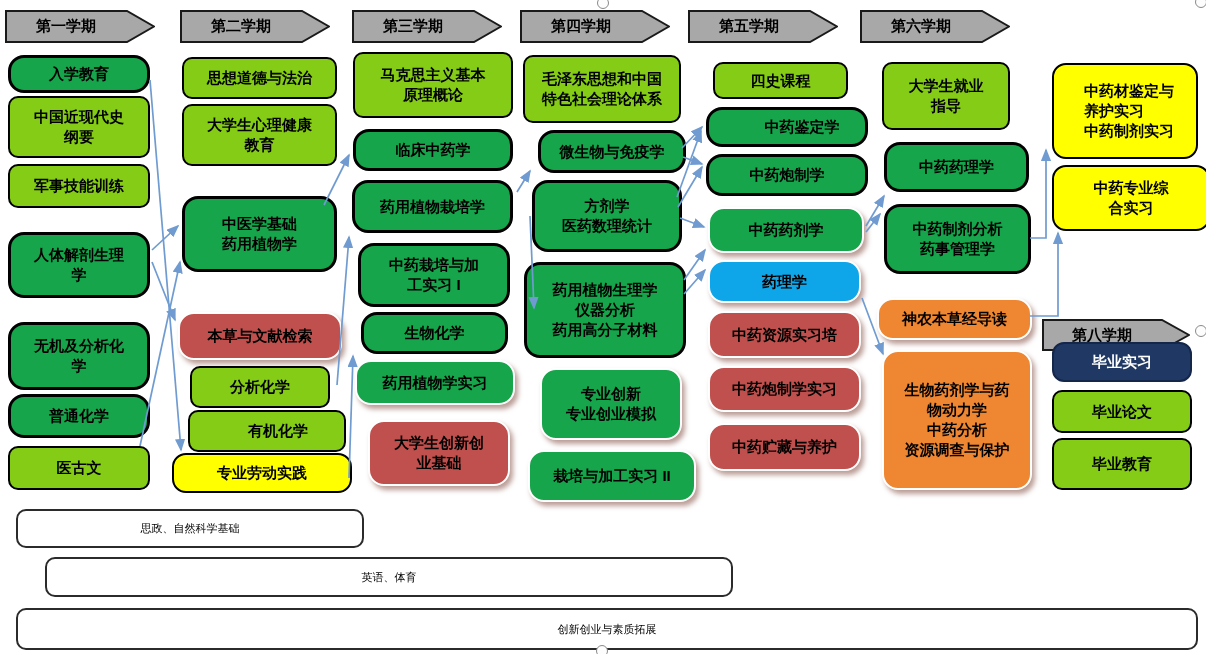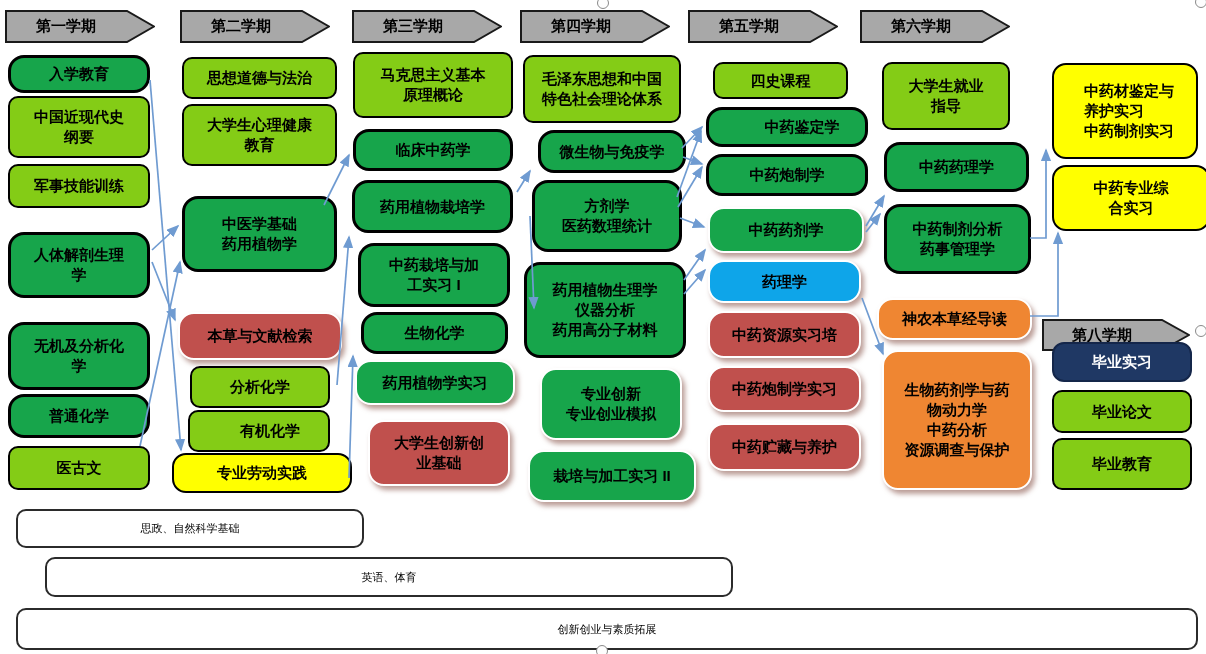--- a/index.html
+++ b/index.html
@@ -61,21 +61,21 @@
     <div class="sem-header" style="left: 180px; top: 10px; width: 150px; height: 33px;"><svg width="150" height="33">
         <polygon points="1,1 122,1 149,16.5 122,32 1,32" fill="#a8a8a8" stroke="#1a1a1a" stroke-width="2"></polygon>
       </svg><span class="lbl" style="width:122px">第二学期</span></div>
     <div class="box style-white" style="left: 182px; top: 57px; width: 155px; height: 42px;">思想道德与法治</div>
     <div class="box style-white" style="left: 182px; top: 104px; width: 155px; height: 62px;">大学生心理健康
 教育</div>
     <div class="box style-green" style="left: 182px; top: 196px; width: 155px; height: 76px; text-align: center;">中医学基础
 药用植物学</div>
     <div class="box style-red-shadow" style="left: 178px; top: 312px; width: 164px; height: 48px;">本草与文献检索</div>
     <div class="box style-white" style="left: 190px; top: 366px; width: 140px; height: 42px;">分析化学</div>
-    <div class="box style-white" style="left: 188px; top: 410px; width: 142px; height: 42px; padding-left: 22px;">有机化学</div>
+    <div class="box style-white" style="left: 188px; top: 410px; width: 158px; height: 42px; padding-left: 22px;">有机化学</div>
     <div class="box style-yellow" style="left: 172px; top: 453px; width: 180px; height: 40px;">专业劳动实践</div>
     <div class="sem-header" style="left: 352px; top: 10px; width: 150px; height: 33px;"><svg width="150" height="33">
         <polygon points="1,1 122,1 149,16.5 122,32 1,32" fill="#a8a8a8" stroke="#1a1a1a" stroke-width="2"></polygon>
       </svg><span class="lbl" style="width:122px">第三学期</span></div>
     <div class="box style-white" style="left: 353px; top: 52px; width: 160px; height: 66px;">马克思主义基本
 原理概论</div>
     <div class="box style-green" style="left: 353px; top: 129px; width: 160px; height: 42px;">临床中药学</div>
     <div class="box style-green" style="left: 352px; top: 180px; width: 161px; height: 53px;">药用植物栽培学</div>
     <div class="box style-green" style="left: 358px; top: 243px; width: 152px; height: 64px;">中药栽培与加
 工实习 I</div>

